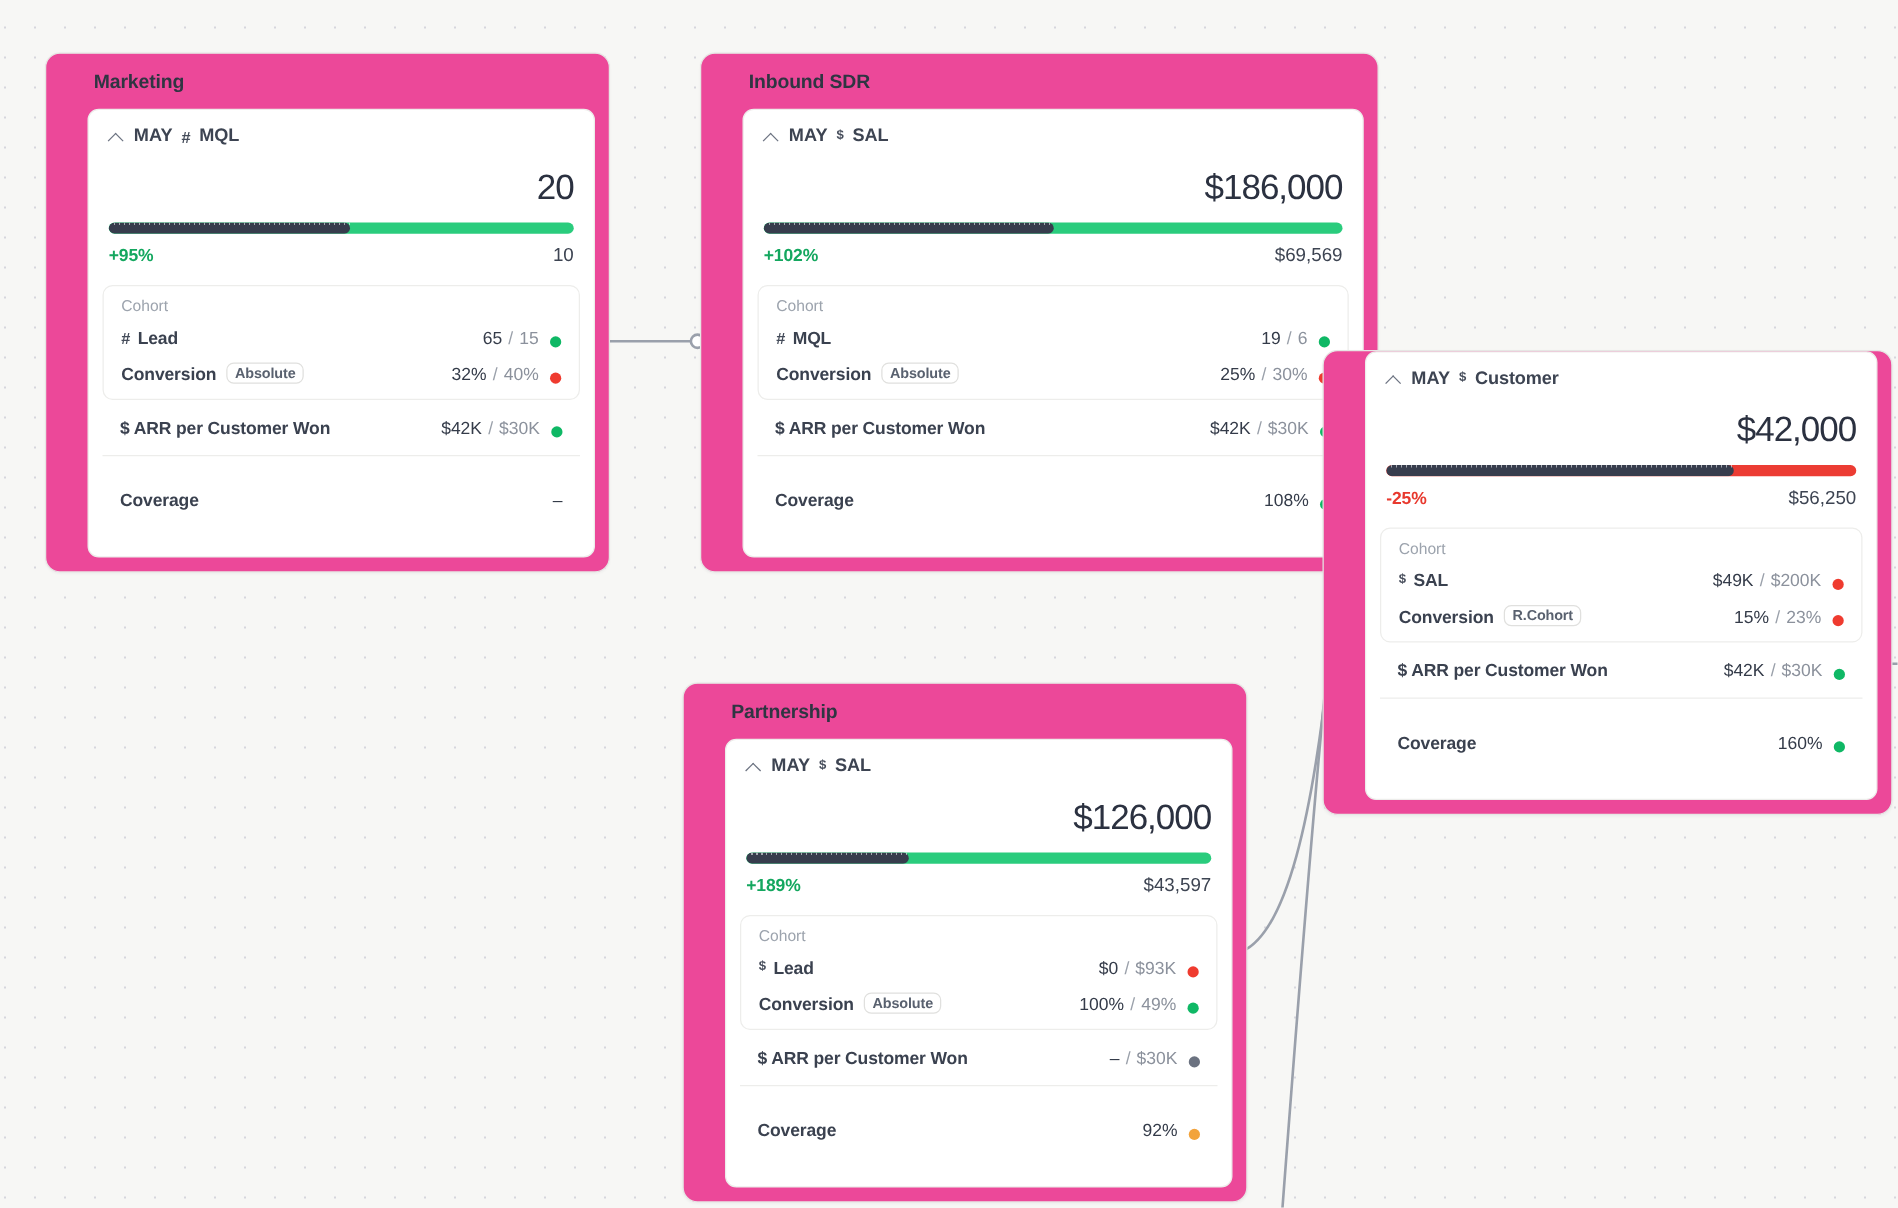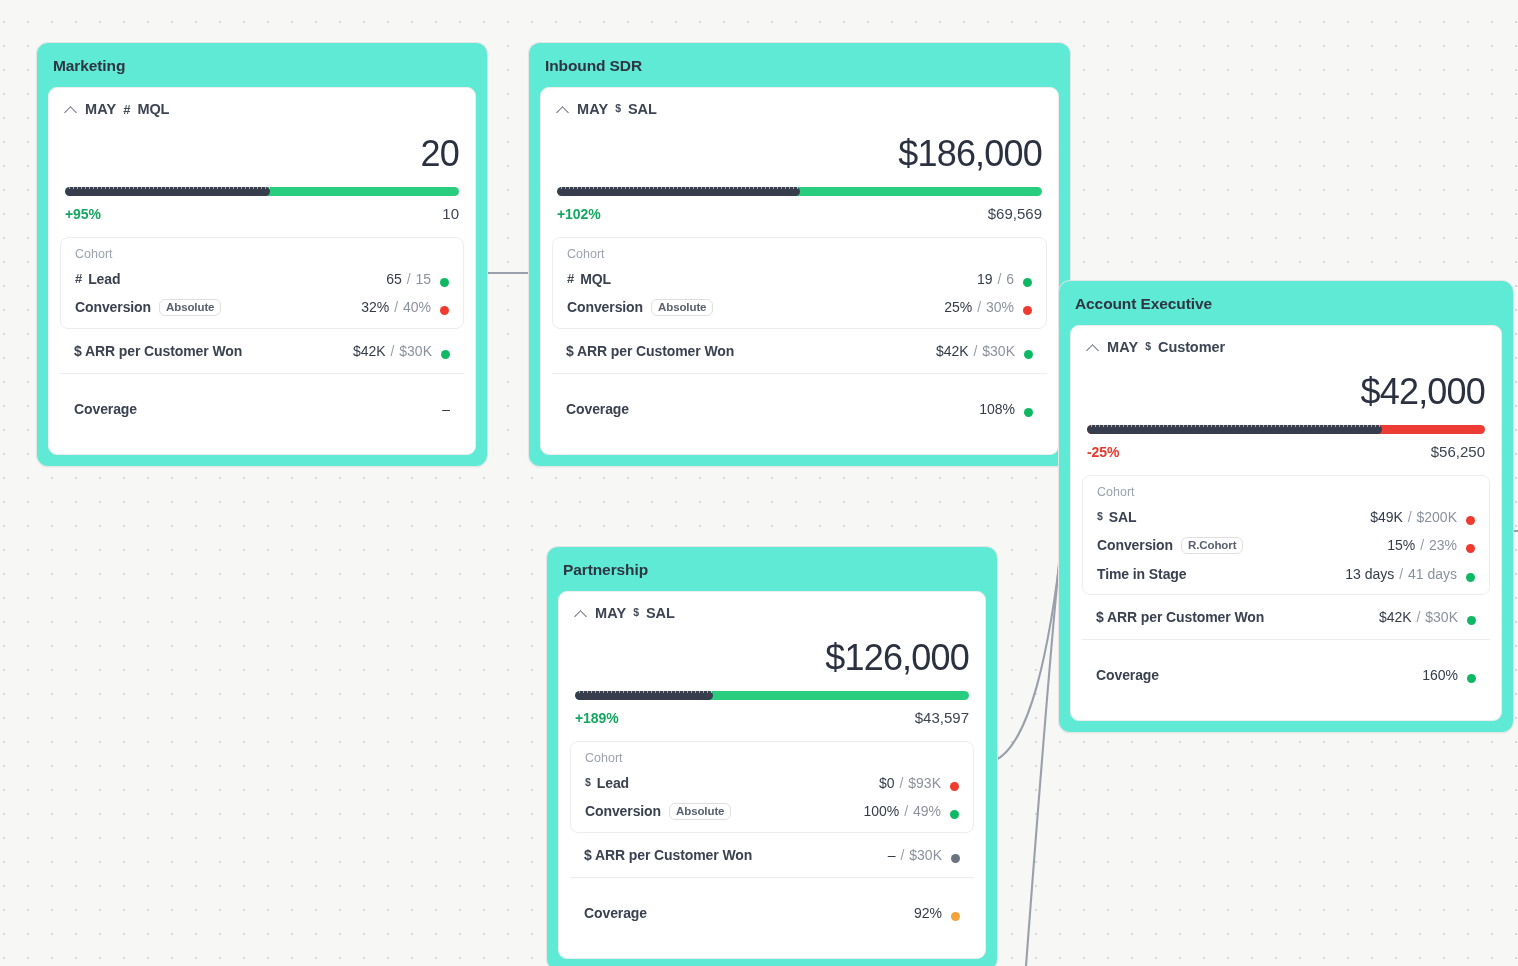--- a/index.html
+++ b/index.html
@@ -44,25 +44,26 @@
   }
   .port {
     fill: #ffffff;
     stroke: #9aa0ab;
     stroke-width: 2.1;
   }
 
   
   .node {
     position: absolute;
-    background: #5eead4;
+    background: #ec4899;
     border: 1px solid #e6e6e4;
     border-radius: 12px;
     z-index: 2;
     box-shadow: 0 1px 2px rgba(16,24,40,.04);
+    padding-left: 22px;
   }
 
   .node-title {
     font-size: 15.5px;
     font-weight: 700;
     letter-spacing: -0.1px;
     color: #2f3542;
     padding: 14px 16px 12px 16px;
   }
 
@@ -107,21 +108,21 @@
     color: #454c5a;
     position: relative;
     top: -1px;
   }
   .mtype.hash { font-size: 13px; top: 0; }
   .mname { font-weight: 700; letter-spacing: -0.1px; }
 
   
   .big-value {
     text-align: right;
-    font-size: 36px;
+    font-size: 28px;
     font-weight: 400;
     letter-spacing: -0.8px;
     color: #2b3140;
     padding: 18px 16px 0 16px;
     line-height: 1.05;
   }
 
   
   .bar-wrap {
     padding: 14px 16px 0 16px;
@@ -236,21 +237,21 @@
 
   .divider {
     height: 1px;
     background: #ededeb;
     margin: 0 11px;
   }
   .row.coverage { padding: 15px 14px; margin: 12px 11px; }
 
   
   #node-marketing { left: 36px;   top: 42px;  width: 452px; }
-  #node-inbound   { left: 528px;  top: 42px;  width: 543px; }
+  #node-inbound   { left: 560px;  top: 42px;  width: 543px; }
   #node-partner   { left: 546px;  top: 546px; width: 452px; }
   #node-ae        { left: 1058px; top: 280px; width: 456px; }
 </style>
 </head>
 <body>
 
 <div id="canvas">
 
   <svg id="edges" viewBox="0 0 1518 966" width="1518" height="966">
 
@@ -481,21 +482,20 @@
         <span class="row-value">
           <span class="cur">92%</span>
           <span class="dot orange"></span>
         </span>
       </div>
       <div style="height:10px"></div>
     </div>
   </div>
 
   <div class="node" id="node-ae">
-    <div class="node-title">Account Executive</div>
 
     <div class="panel">
       <div class="metric-head">
         <span class="chev"></span>
         <span class="period">MAY</span>
         <span class="mtype">$</span>
         <span class="mname">Customer</span>
       </div>
 
       <div class="big-value">$42,000</div>
@@ -530,29 +530,20 @@
           <span class="row-label">
             <span>Conversion</span>
             <span class="pill">R.Cohort</span>
           </span>
           <span class="row-value">
             <span><span class="cur">15%</span><span class="sep"> / </span><span class="goal">23%</span></span>
             <span class="dot red"></span>
           </span>
         </div>
 
-        <div class="row">
-          <span class="row-label">
-            <span>Time in Stage</span>
-          </span>
-          <span class="row-value">
-            <span><span class="cur">13 days</span><span class="sep"> / </span><span class="goal">41 days</span></span>
-            <span class="dot green"></span>
-          </span>
-        </div>
       </div>
 
       <div class="row plain">
         <span class="row-label">$ ARR per Customer Won</span>
         <span class="row-value">
           <span><span class="cur">$42K</span><span class="sep"> / </span><span class="goal">$30K</span></span>
           <span class="dot green"></span>
         </span>
       </div>
 

